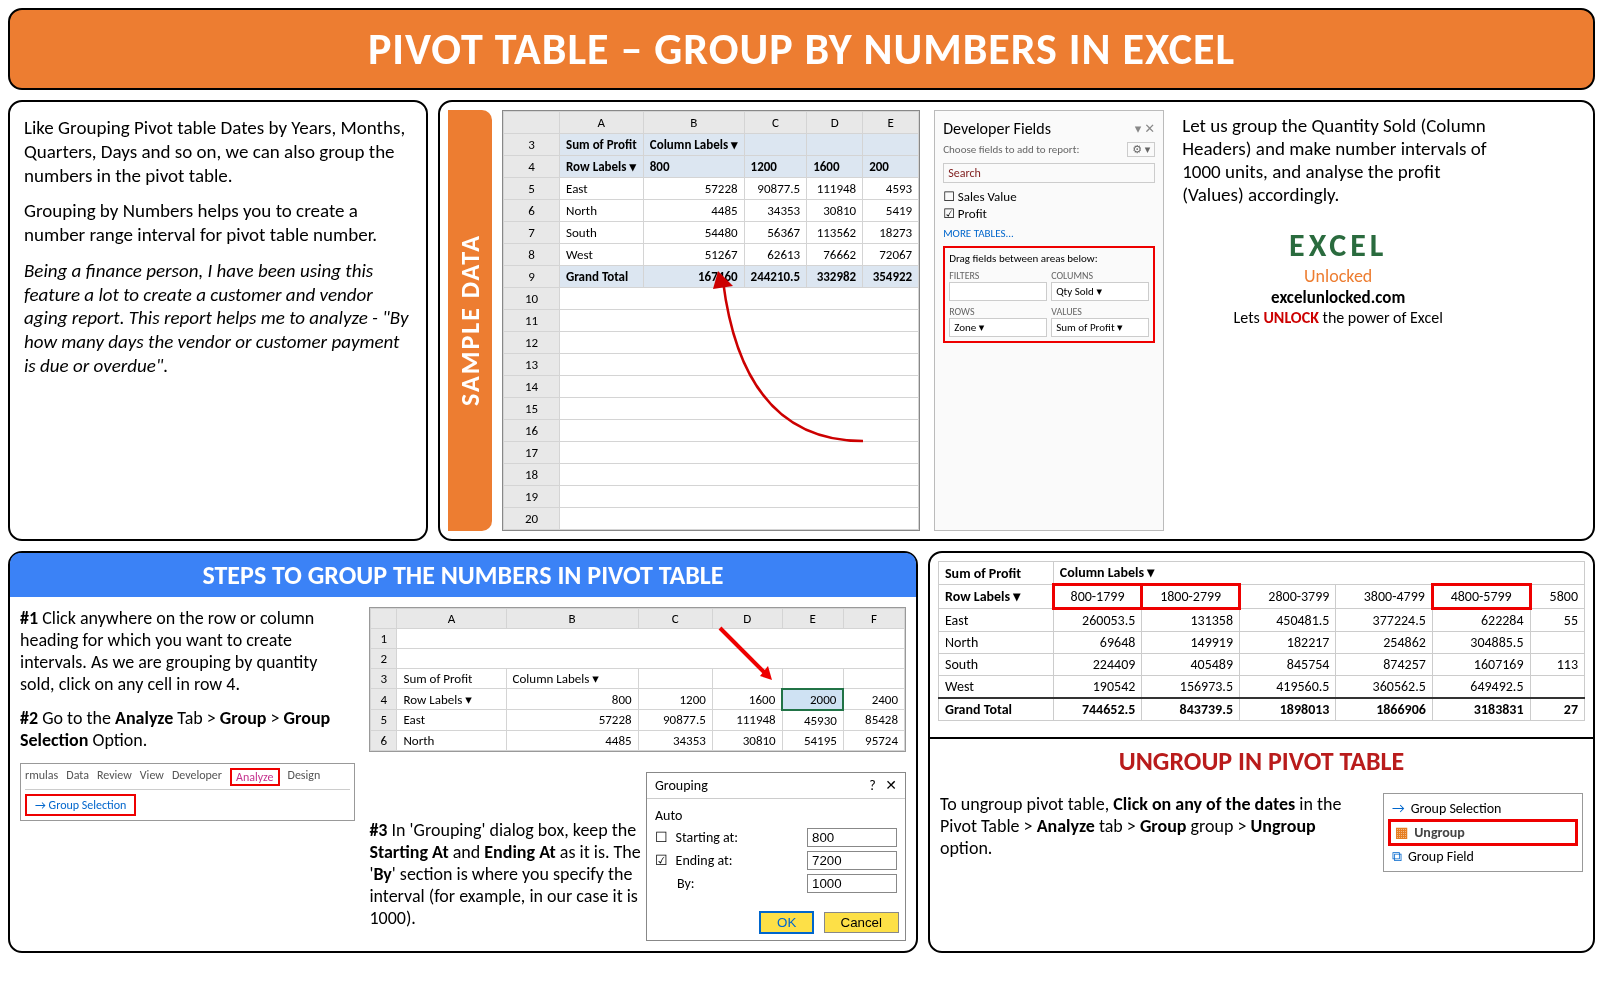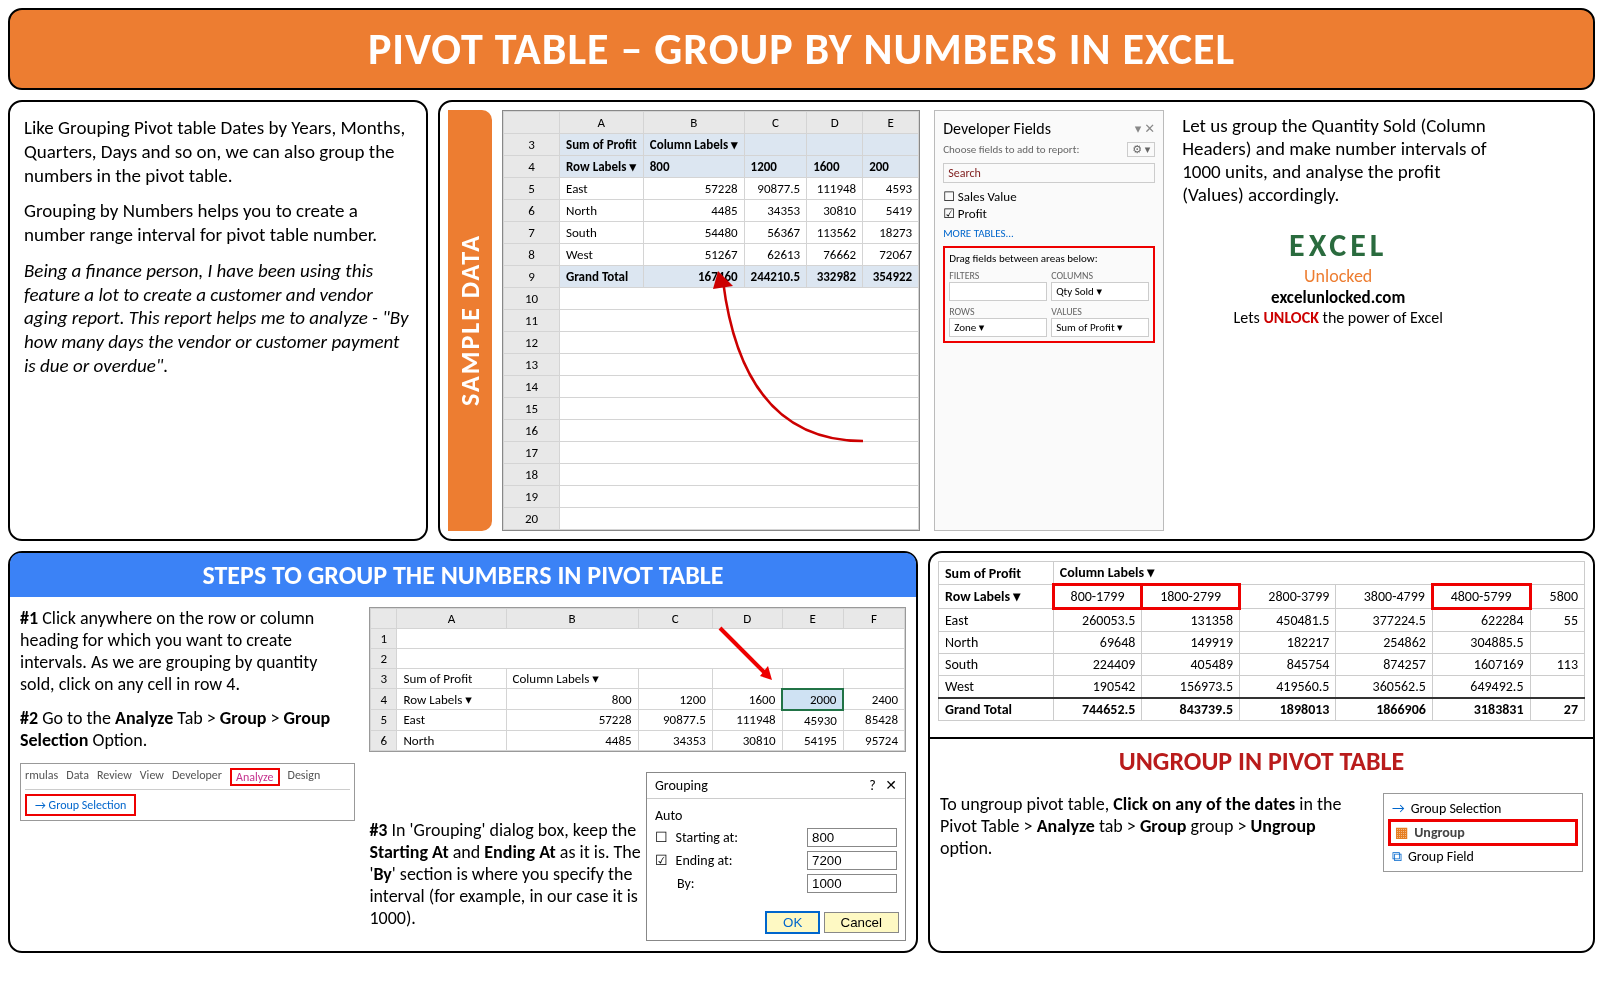--- a/index.html
+++ b/index.html
@@ -51,21 +51,21 @@
 .mini-grid th { background: #e8e8e8; text-align: center; font-weight: normal; }
 .mini-grid .lab { text-align: left; }
 .mini-grid .sel { background: #cfe2f3; border: 2px solid #217346; }
 .dialog { border: 1px solid #888; width: 260px; font-size: 14px; background: #fff; margin-top: 8px; }
 .dialog .ttl { padding: 4px 8px; border-bottom: 1px solid #ccc; display: flex; justify-content: space-between; }
 .dialog .bod { padding: 8px; }
 .dialog .row2 { display: flex; align-items: center; gap: 8px; margin: 4px 0; }
 .dialog .row2 label { flex: 1; }
 .dialog input[type=text] { width: 90px; border: 1px solid #888; padding: 1px 4px; }
 .dialog .btns { text-align: right; padding: 6px; }
-.dialog button { padding: 2px 16px; border: 1px solid #888; background: #fef9c3; }
+.dialog button { padding: 2px 16px; margin-left: 6px; border: 1px solid #888; background: #fde047; }
 .dialog .ok { border: 2px solid #06c; color: #06c; }
 .endres { flex: 1; }
 .endres-body { padding: 8px; }
 .res-table { font-size: 14px; border-collapse: collapse; width: 100%; }
 .res-table td, .res-table th { border: 1px solid #ccc; padding: 2px 6px; text-align: right; }
 .res-table .lab { text-align: left; }
 .res-table .ring { border: 3px solid #e00; font-weight: normal; text-align: center; }
 .res-table .gt td { font-weight: bold; border-top: 2px solid #333; }
 .ungroup { border-top: 2px solid #000; margin-top: 8px; }
 .ungroup-body { display: flex; padding: 10px; gap: 12px; font-size: 18px; }

